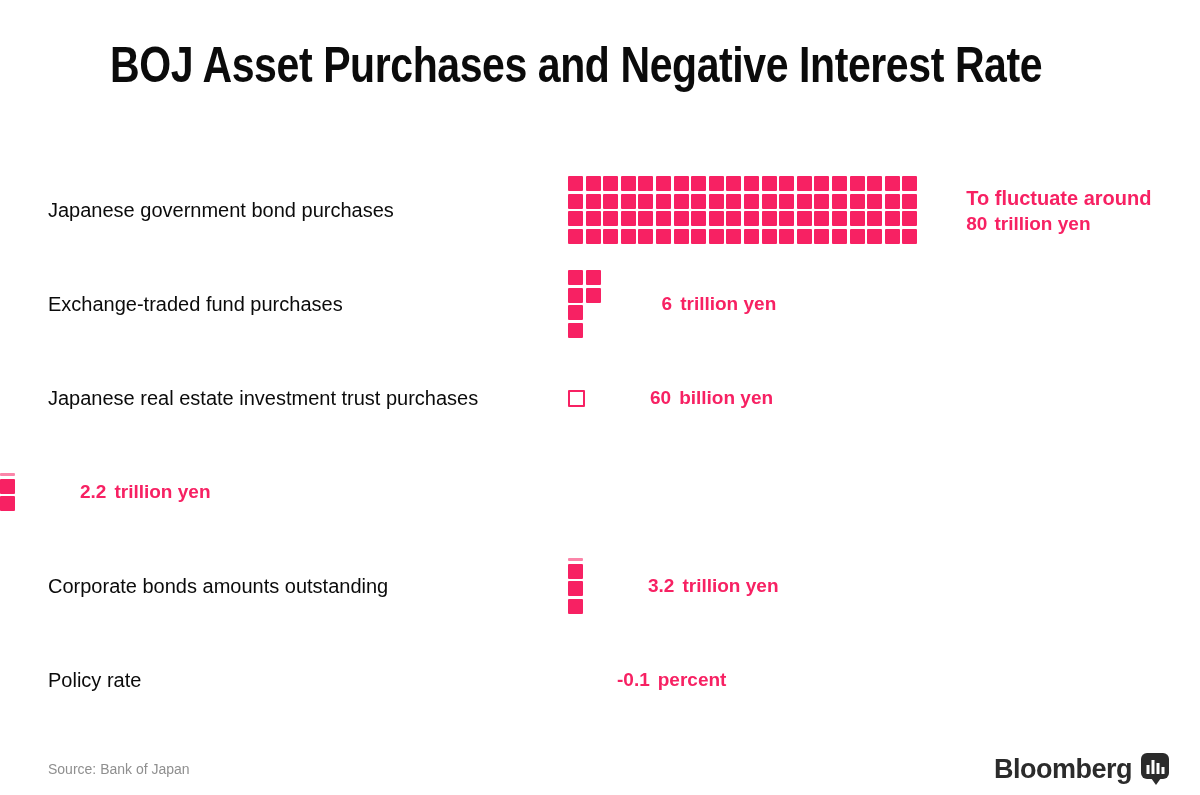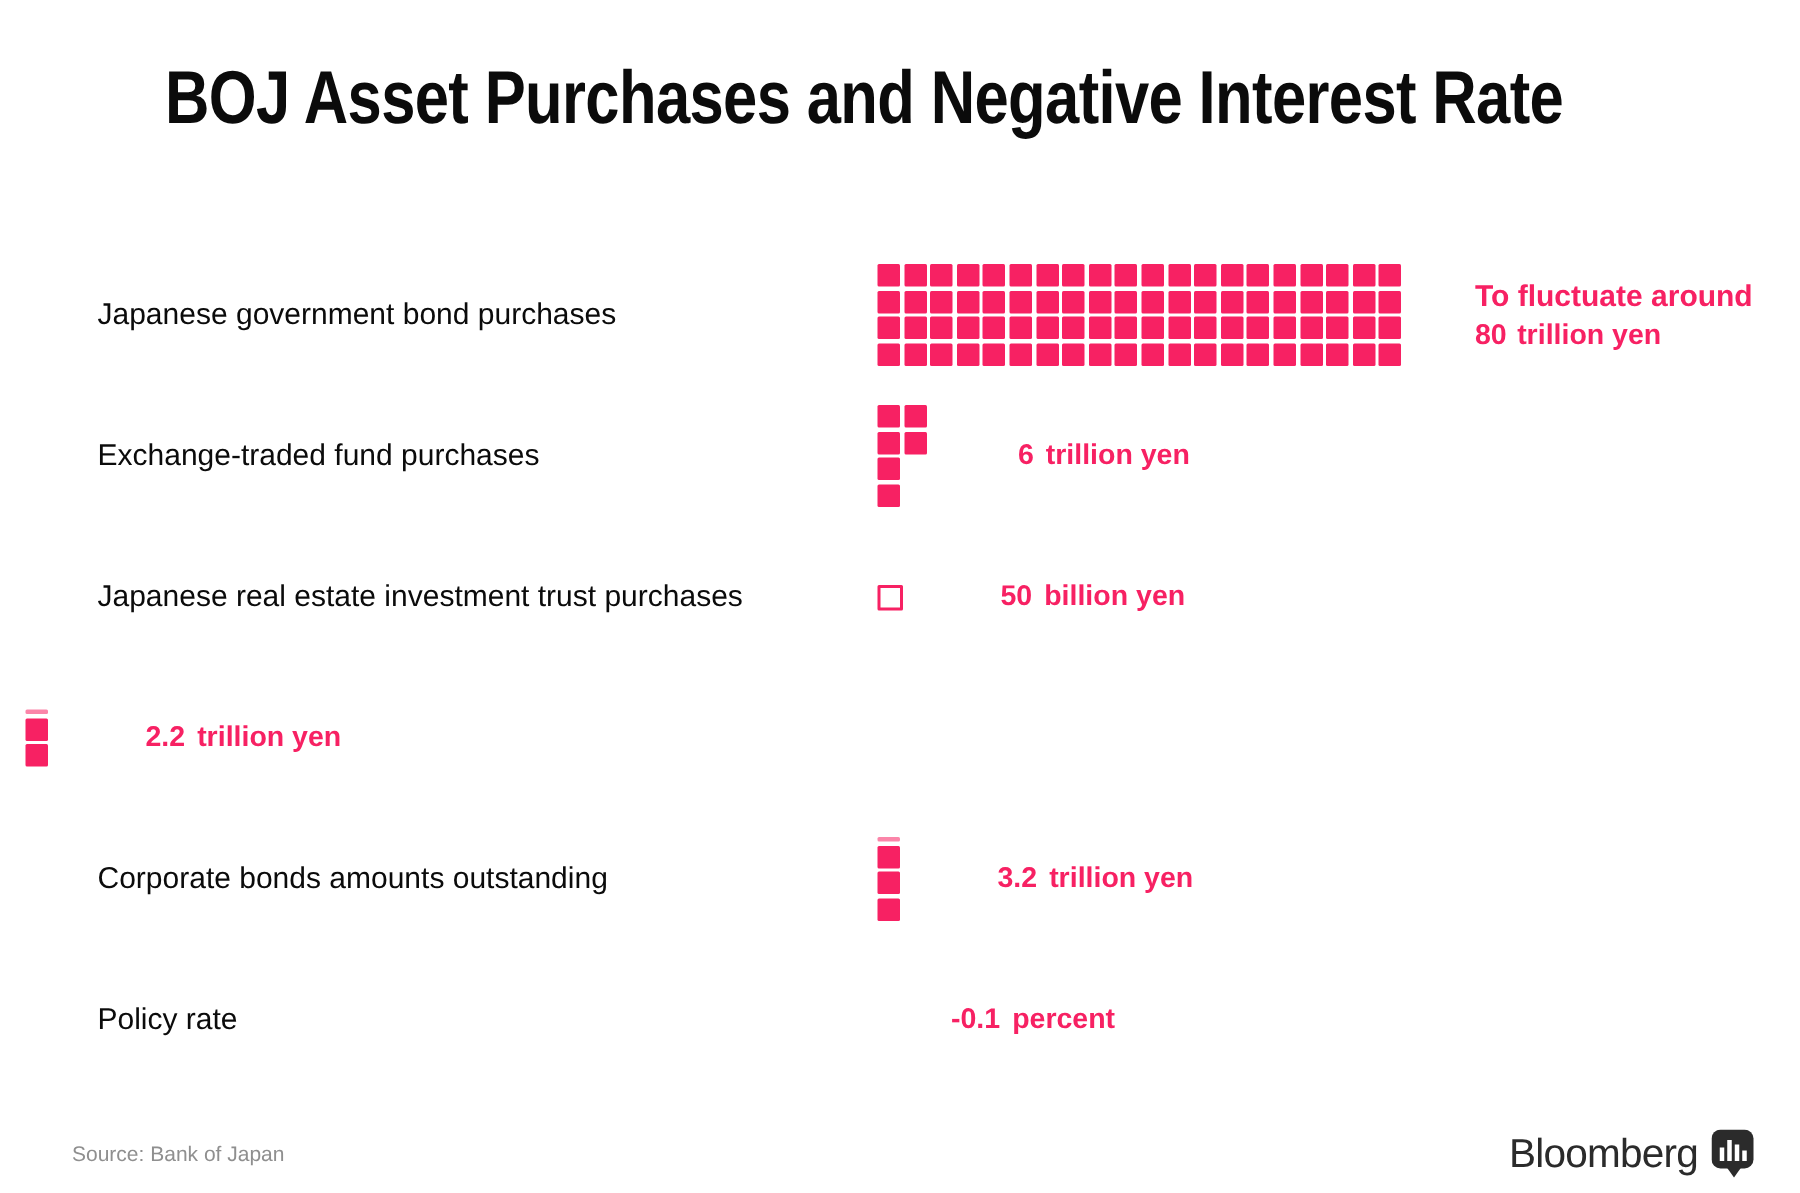--- a/index.html
+++ b/index.html
@@ -2,21 +2,21 @@
 <html style="--accent: #f72163;"><head>
 <meta charset="utf-8">
 <style>
   html,body{margin:0;padding:0;background:#fff;}
   .page{position:relative;width:1200px;height:795px;background:#ffffff;overflow:hidden;
         font-family:"Liberation Sans",sans-serif;}
   .title{position:absolute;left:110px;top:36px;margin:0;font-size:50px;font-weight:bold;
          color:#0b0b0b;letter-spacing:-0.5px;white-space:nowrap;
          transform:scaleX(0.82);transform-origin:left center;}
   .rows{position:absolute;top:163px;left:0;width:1200px;}
-  .row{height:94px;display:flex;align-items:center;margin-left:17px;}
+  .row{height:94px;display:flex;align-items:center;}
   .label{box-sizing:border-box;width:568px;padding-left:48px;font-size:20px;color:#0b0b0b;}
   .viz{display:flex;align-items:center;gap:33px;}
 
   .waffle.grid4{display:grid;grid-auto-flow:column;grid-template-rows:repeat(4,15px);
                 grid-auto-columns:15px;gap:2.6px;}
   .waffle.stack{display:flex;flex-direction:column;gap:2.5px;}
   .waffle.single{display:flex;}
   .sq{width:15px;height:15px;background:var(--accent);border-radius:1px;}
   .sq.partial{height:3px;opacity:0.55;}
   .sq.outline{width:17px;height:17px;background:#fff;border:2px solid var(--accent);
@@ -31,21 +31,21 @@
   .annotation{margin-left:16px;color:var(--accent);}
   .ann1{font-size:20px;font-weight:bold;line-height:1.3;}
   .ann2{display:flex;align-items:baseline;margin-top:2px;}
   .ann2 .unit{margin-left:7px;}
 
   .footer{position:absolute;left:0;top:746px;width:1200px;height:46px;display:flex;
           justify-content:space-between;align-items:center;box-sizing:border-box;
           padding:0 30px 0 48px;}
   .source{font-size:14px;color:#8f8f8f;}
   .logo{display:flex;align-items:center;gap:9px;color:#2b2b2b;}
-  .logo-text{font-size:27px;font-weight:normal;letter-spacing:-0.5px;line-height:1;}
+  .logo-text{font-size:27px;font-weight:bold;letter-spacing:-0.5px;line-height:1;}
   .logo-icon{display:block;}
 </style>
 </head>
 <body>
 
 <div class="page">
 
   <h1 class="title">BOJ Asset Purchases and Negative Interest Rate</h1>
 
   <div class="rows">
@@ -163,21 +163,21 @@
       </div>
     </div>
 
     <div class="row row-reit">
       <div class="label">Japanese real estate investment trust purchases</div>
       <div class="viz">
         <div class="waffle single">
             <div class="sq outline"></div>
           </div>
         <div class="value">
-          <span class="big">50</span>
+          <span class="big">60</span>
           <span class="unit">billion yen</span>
         </div>
       </div>
     </div>
 
     <div class="row row-cp">
       <div class="viz">
         <div class="waffle stack">
             <div class="sq partial"></div>
             <div class="sq"></div>

